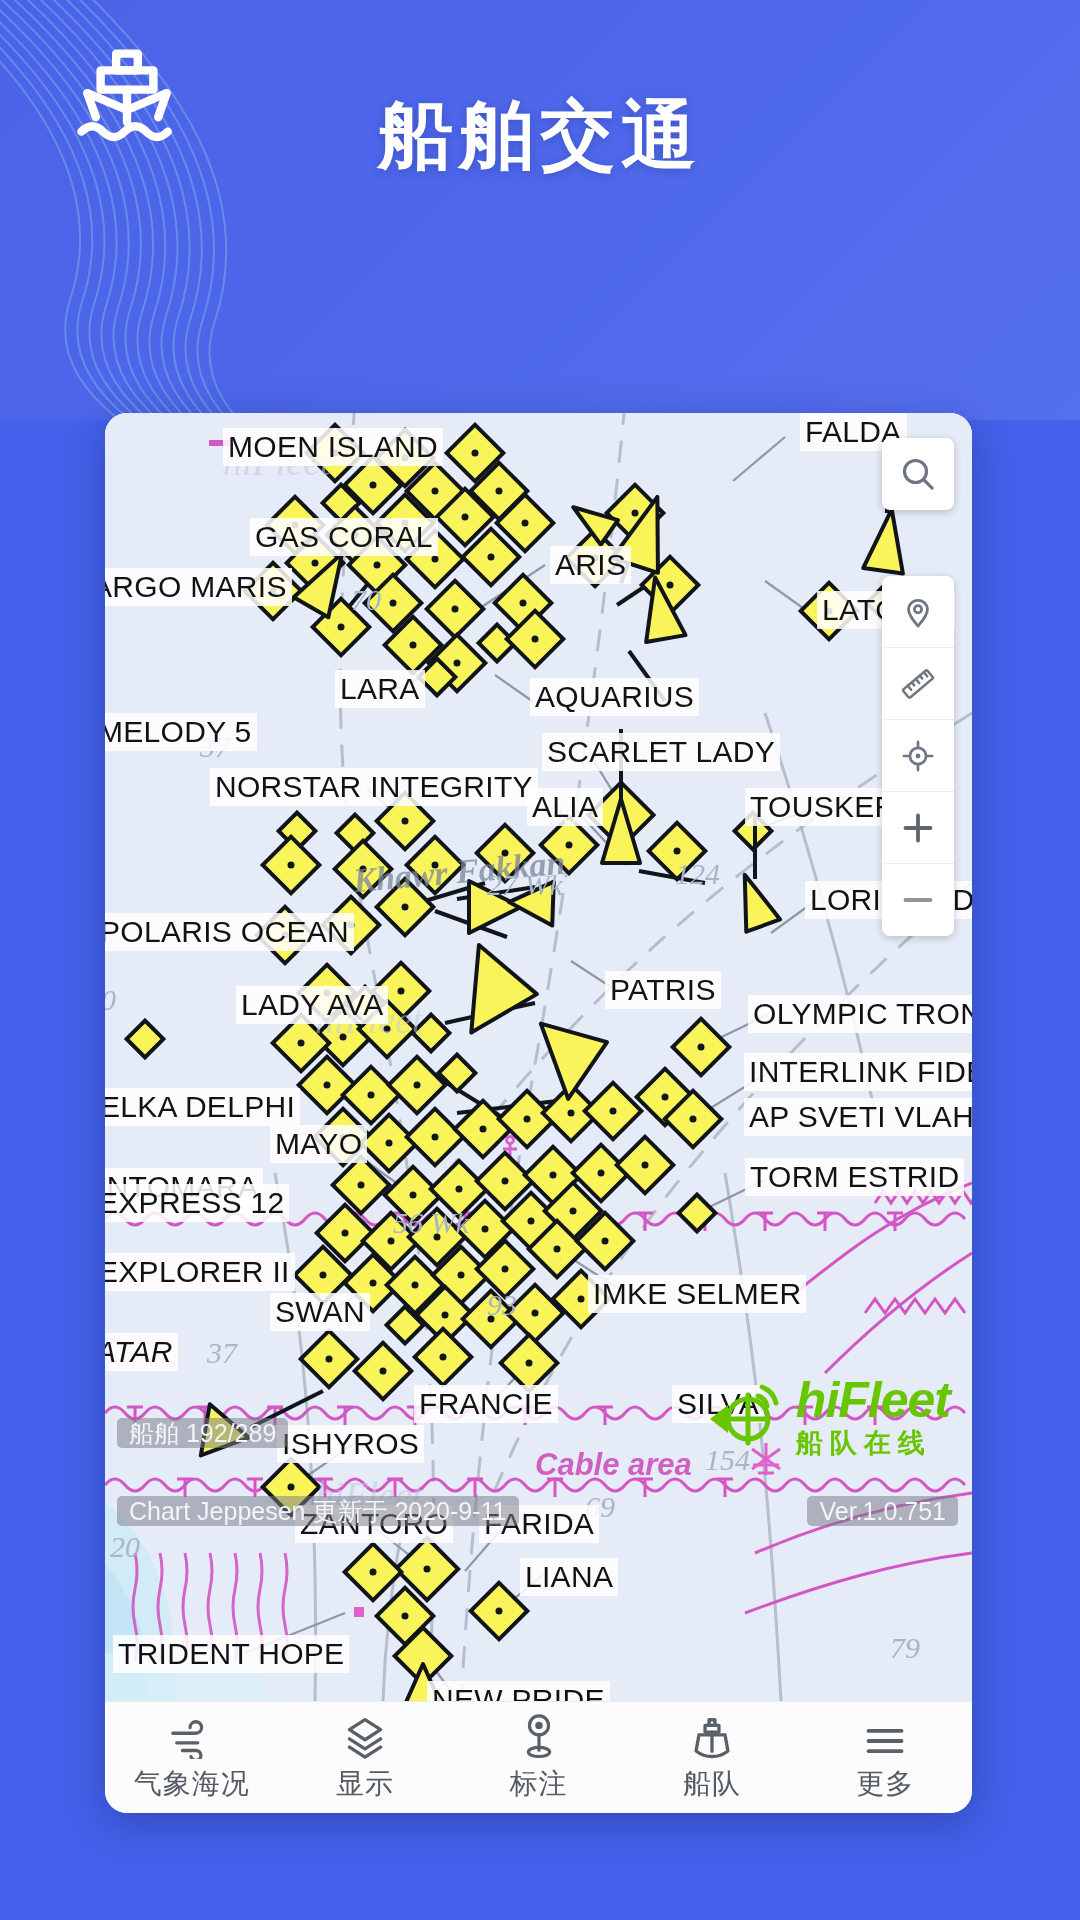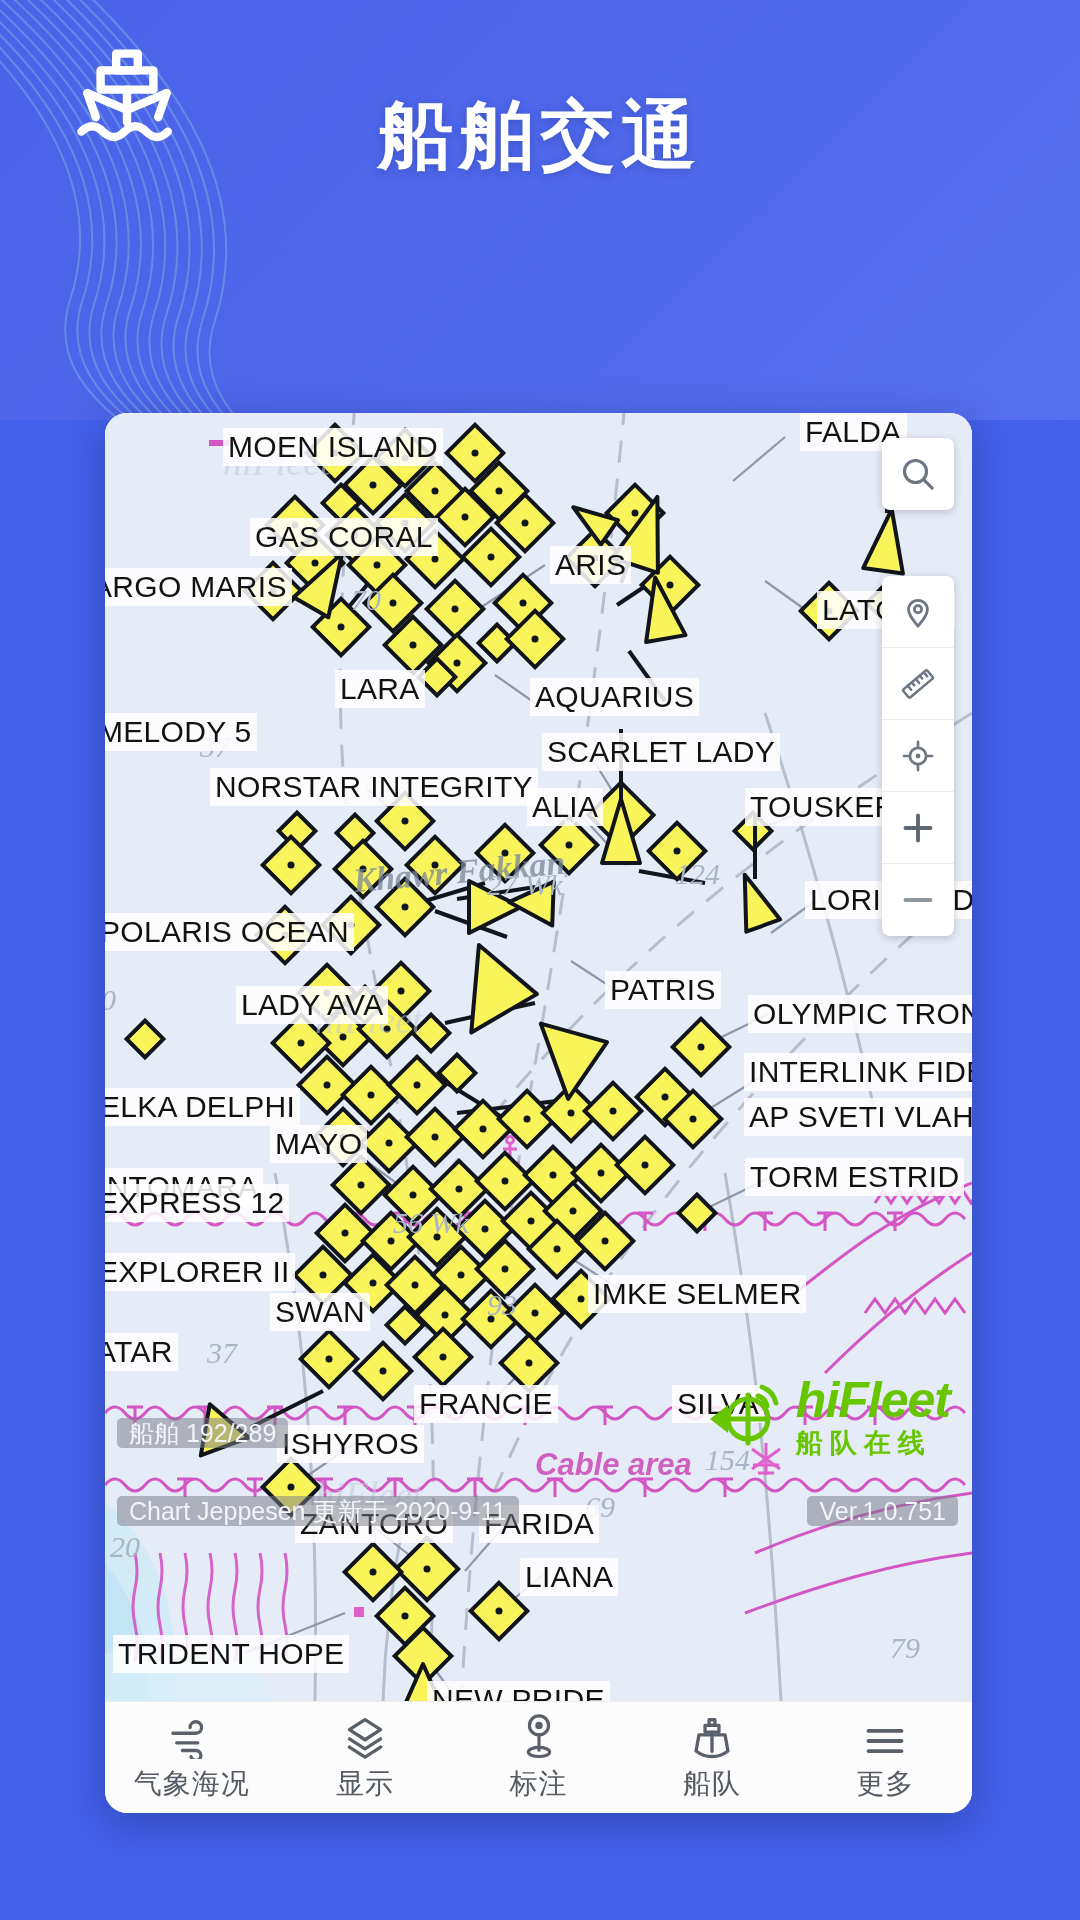--- a/index.html
+++ b/index.html
@@ -890,21 +890,21 @@
         <div class="vlabel" style="left: 639px; top: 640px;">INTERLINK FIDELITY</div>
         <div class="vlabel" style="left: -10px; top: 675px;">ELKA DELPHI</div>
         <div class="vlabel" style="left: 639px; top: 685px;">AP SVETI VLAHO</div>
         <div class="vlabel" style="left: 165px; top: 712px;">MAYO</div>
         <div class="vlabel" style="left: -12px; top: 755px;">INTOMARA</div>
         <div class="vlabel" style="left: 640px; top: 745px; text-align: right;">TORM ESTRID</div>
         <div class="vlabel" style="left: -12px; top: 771px;">EXPRESS 12</div>
         <div class="vlabel" style="left: -12px; top: 840px;">EXPLORER II</div>
         <div class="vlabel" style="left: 483px; top: 862px;">IMKE SELMER</div>
         <div class="vlabel" style="left: 165px; top: 880px;">SWAN</div>
-        <div class="vlabel" style="left: -14px; top: 920px;">ATAR</div>
+        <div class="vlabel" style="left: -14px; top: 920px; font-style: italic;">ATAR</div>
         <div class="vlabel" style="left: 309px; top: 972px;">FRANCIE</div>
         <div class="vlabel" style="left: 567px; top: 972px;">SILVA</div>
         <div class="vlabel" style="left: 172px; top: 1012px;">ISHYROS</div>
         <div class="vlabel" style="left: 190px; top: 1092px;">ZANTORO</div>
         <div class="vlabel" style="left: 374px; top: 1092px;">FARIDA</div>
         <div class="vlabel" style="left: 415px; top: 1145px;">LIANA</div>
         <div class="vlabel" style="left: 8px; top: 1222px;">TRIDENT HOPE</div>
         <div class="vlabel" style="left: 322px; top: 1268px;">NEW PRIDE</div>
       </div>
 

